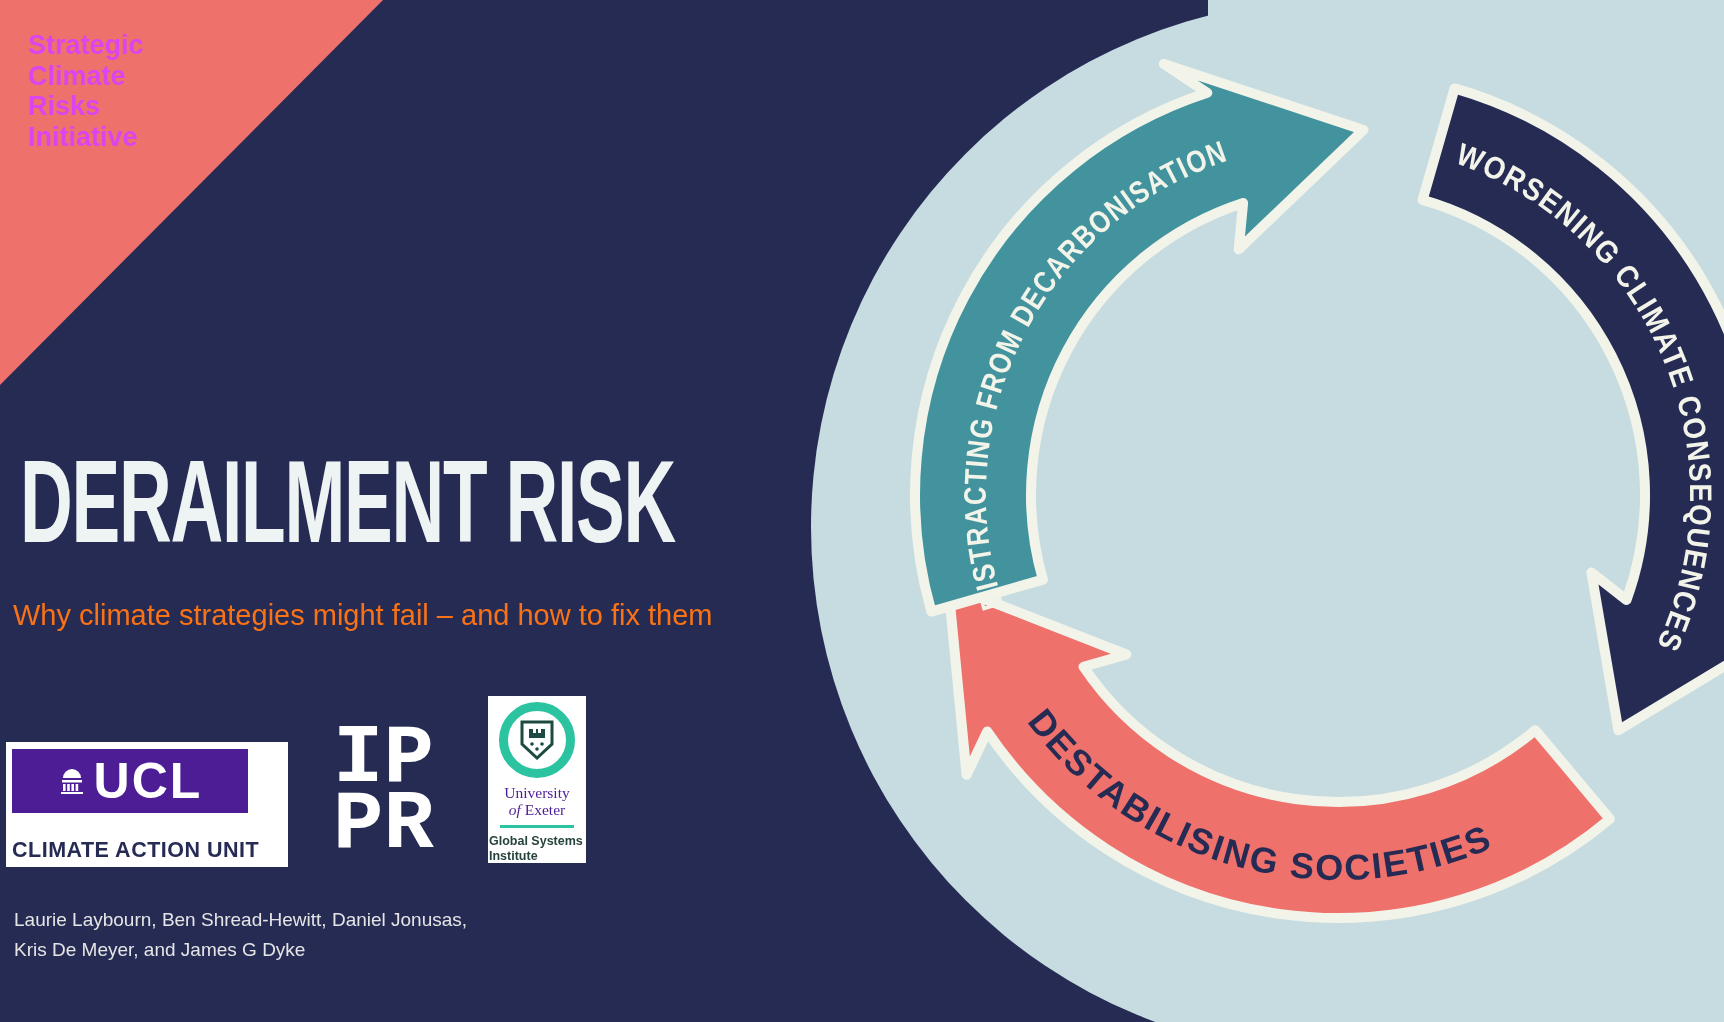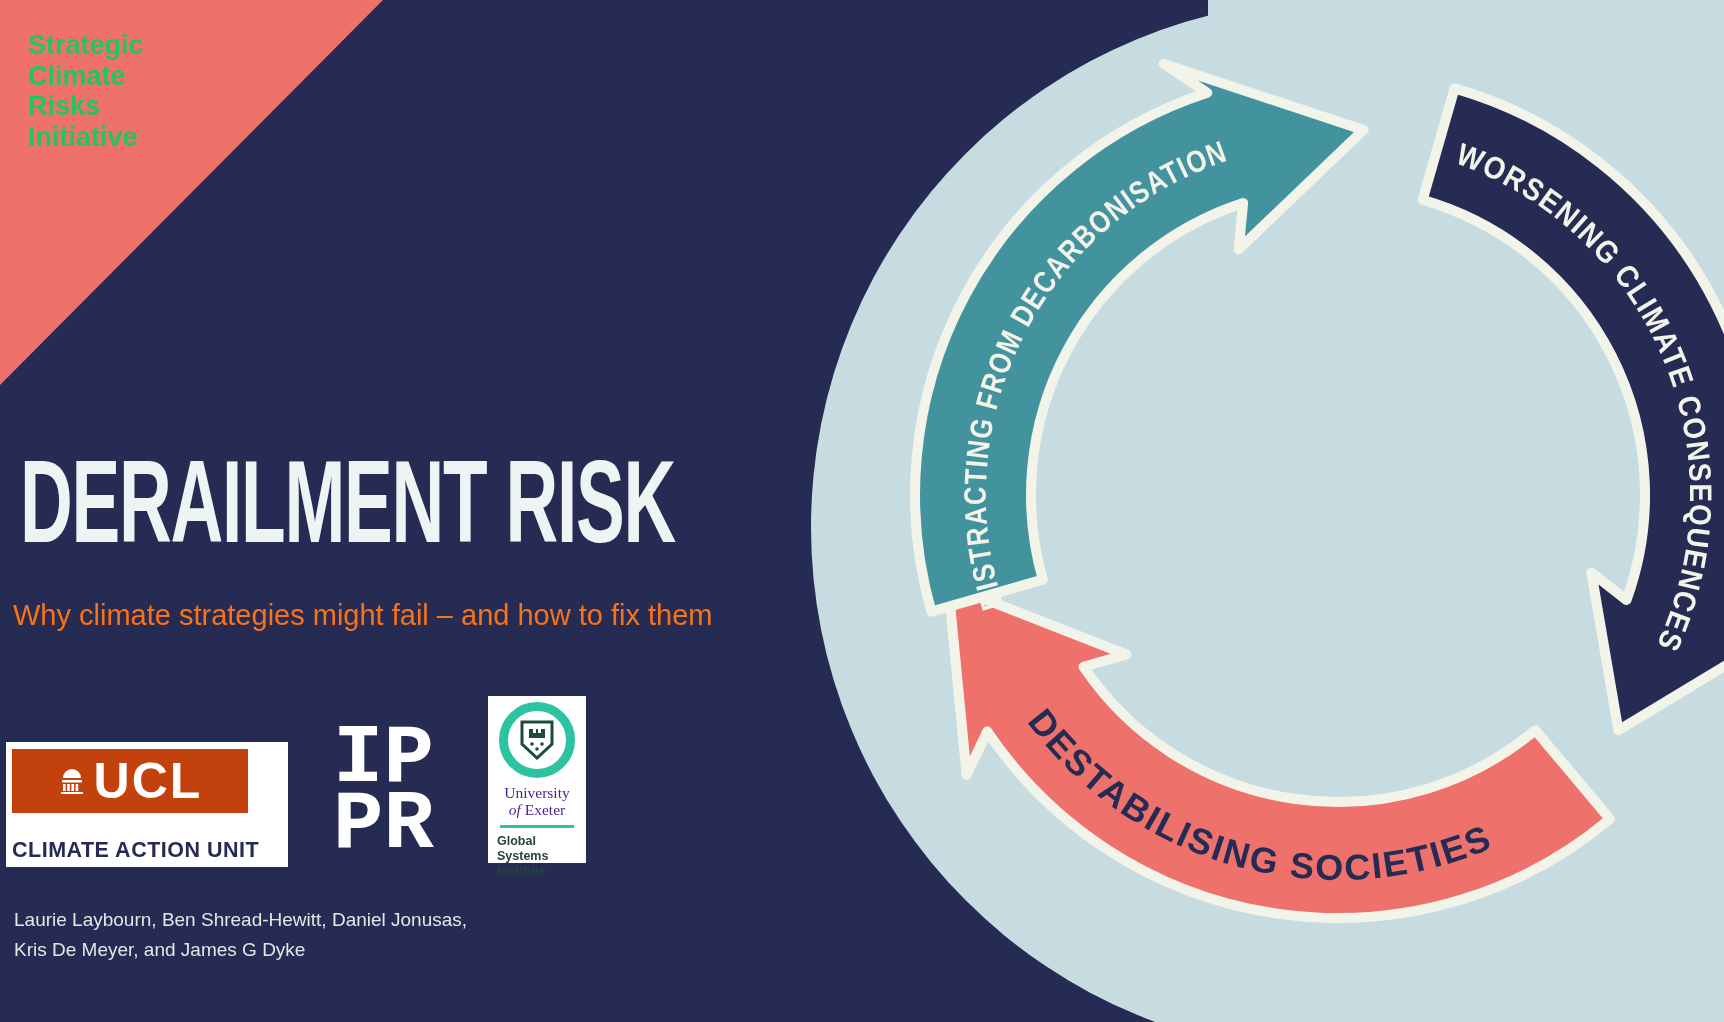--- a/index.html
+++ b/index.html
@@ -7,40 +7,40 @@
     position:relative; width:1724px; height:1022px; overflow:hidden;
     background:#262b54; font-family:"Liberation Sans", sans-serif;
   }
   
   .corner-tri{
     position:absolute; left:0; top:0; width:0; height:0;
     border-top:385px solid #ef716b; border-right:383px solid transparent;
   }
   .ribbon-text{
     position:absolute; left:28px; top:30px;
-    color:#22c55e; font-weight:bold; font-size:27px; line-height:1.13;
+    color:#d946ef; font-weight:bold; font-size:27px; line-height:1.13;
   }
   
   .title{
     position:absolute; left:20px; top:444px;
     color:#eef3f3; font-weight:bold; font-size:116px; line-height:1;
     letter-spacing:-2px; white-space:nowrap;
     transform:scaleX(0.63); transform-origin:left center;
   }
   .subtitle{
     position:absolute; left:13px; top:598px;
     color:#f97316; font-size:29px; line-height:1.2; white-space:nowrap;
   }
   
   .ucl-box{
     position:absolute; left:6px; top:742px; width:282px; height:125px;
     background:#ffffff; box-sizing:border-box; padding:7px 6px 0 6px;
   }
   .ucl-navy{
-    width:236px; height:64px; background:#c2410c;
+    width:236px; height:64px; background:#4c1d95;
     display:flex; align-items:center; justify-content:center; gap:8px;
   }
   .ucl-word{ color:#ffffff; font-weight:bold; font-size:50px; letter-spacing:2px; line-height:1;}
   .ucl-unit{
     margin-top:25px; color:#262b54; font-weight:bold; font-size:21.5px; letter-spacing:0.5px;
     white-space:nowrap;
   }
   .ippr{
     position:absolute; left:333px; top:726px;
     color:#ffffff; font-family:Liberation Mono, monospace; font-weight:bold;
@@ -53,21 +53,21 @@
   .exeter-ring{
     width:58px; height:58px; margin:0 auto; border:9px solid #2cc3a0; border-radius:50%;
     box-sizing:content-box; display:flex; align-items:center; justify-content:center;
   }
   .exeter-uni{
     margin-top:6px; color:#4c1d95; font-family:"Liberation Serif", serif;
     font-size:15.5px; line-height:1.1;
   }
   .exeter-rule{ width:74px; height:3px; background:#2cc3a0; margin:7px auto 6px auto;}
   .exeter-inst{
-    color:#27433d; font-size:12.5px; line-height:1.18; text-align:left; padding-left:9px;
+    color:#27433d; font-size:12.5px; line-height:1.18; text-align:left; padding-left:1px;
     font-weight:bold;
   }
   
   .authors{
     position:absolute; left:14px; top:905px;
     color:#e5e5e5; font-size:19px; line-height:1.58;
   }
   
   .diagram{ position:absolute; left:0; top:0; width:1724px; height:1022px; }
   .arcLabel{

